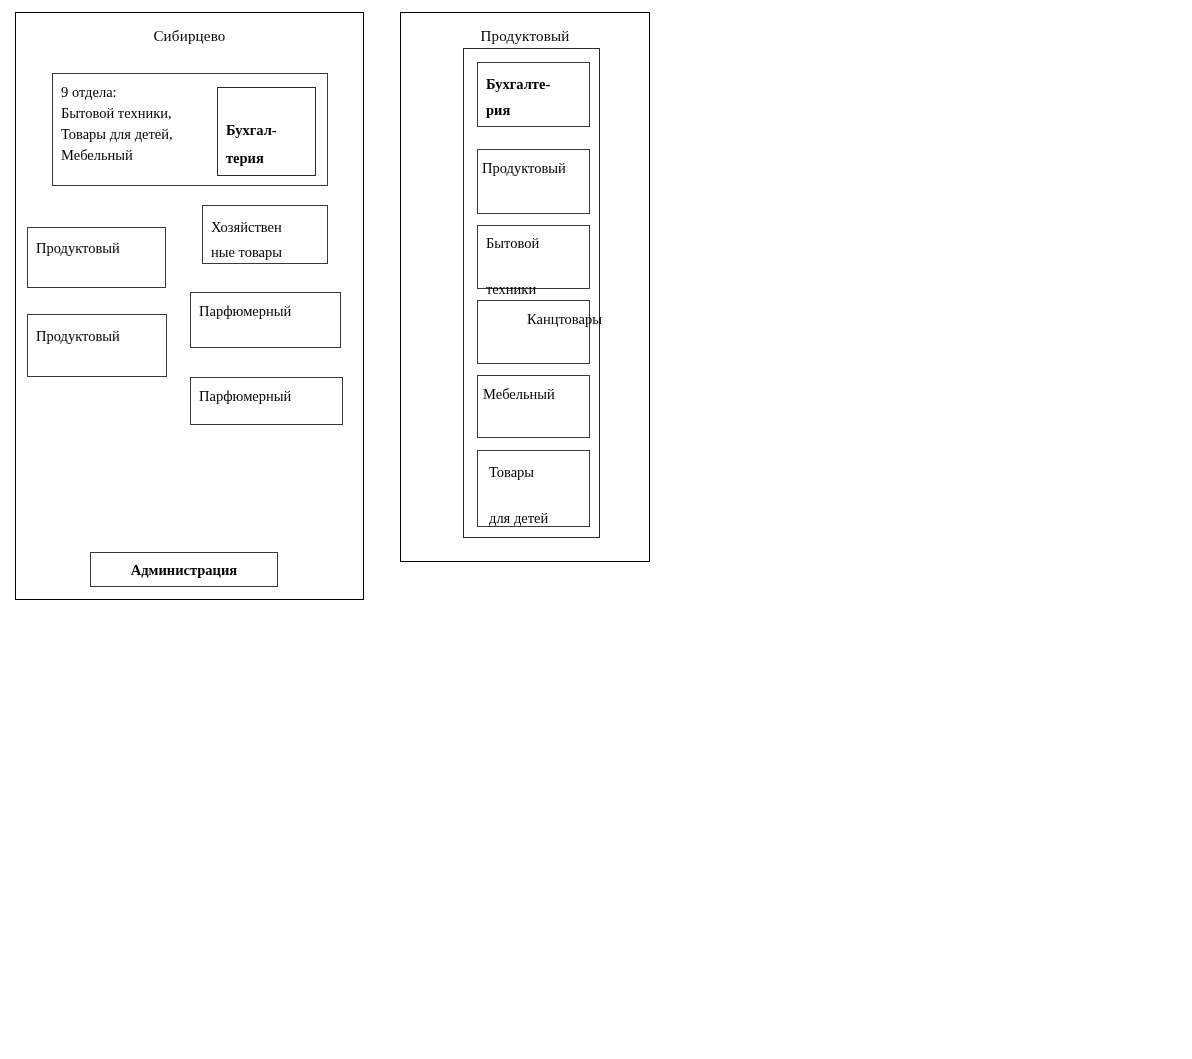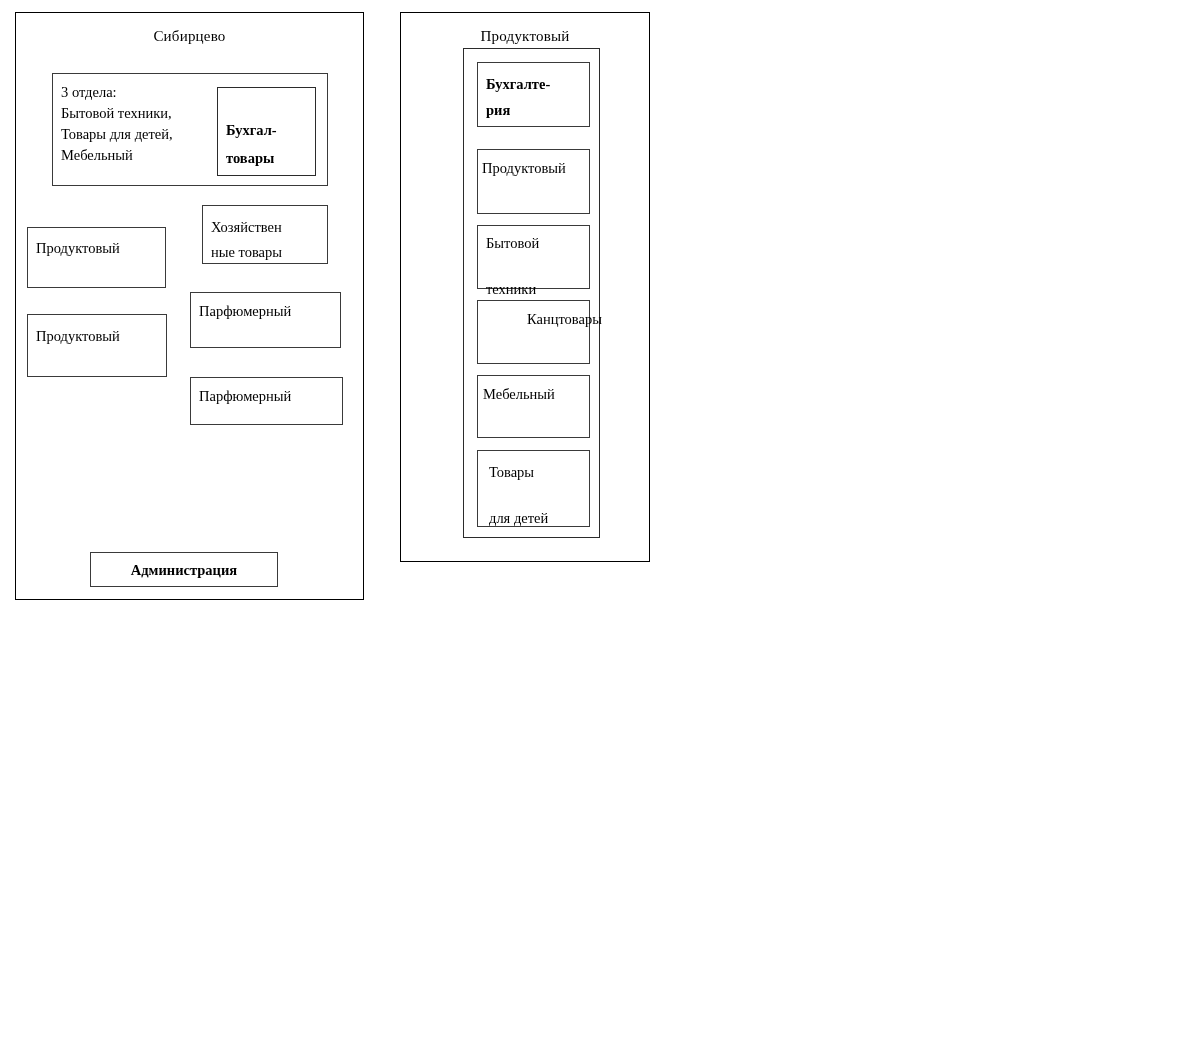--- a/index.html
+++ b/index.html
@@ -62,28 +62,28 @@
 </head>
 <body>
 
 <div class="canvas">
 
   <div class="abs panel" style="left:1px; top:12px; width:349px; height:588px;margin-left:14px;">
 
     <div class="panel-title" style="top:14px;">Сибирцево</div>
 
     <div class="abs node" style="left:36px; top:60px; width:276px; height:113px;">
-      <div class="node-text pad-l" style="top:8px;">3 отдела:
+      <div class="node-text pad-l" style="top:8px;">9 отдела:
 Бытовой техники,
 Товары для детей,
 Мебельный</div>
 
       <div class="abs node-inner-frame" style="left:164px; top:13px; width:99px; height:89px;">
         <div class="node-text bold pad-l" style="top:28px; line-height:28px;">Бухгал-
-товары</div>
+терия</div>
       </div>
     </div>
 
     <div class="abs node" style="left:186px; top:192px; width:126px; height:59px;">
       <div class="node-text pad-l" style="top:9px; line-height:25px;">Хозяйствен
 ные товары</div>
     </div>
 
     <div class="abs node" style="left:11px; top:214px; width:139px; height:61px;">
       <div class="node-text pad-l" style="top:10px;">Продуктовый</div>

